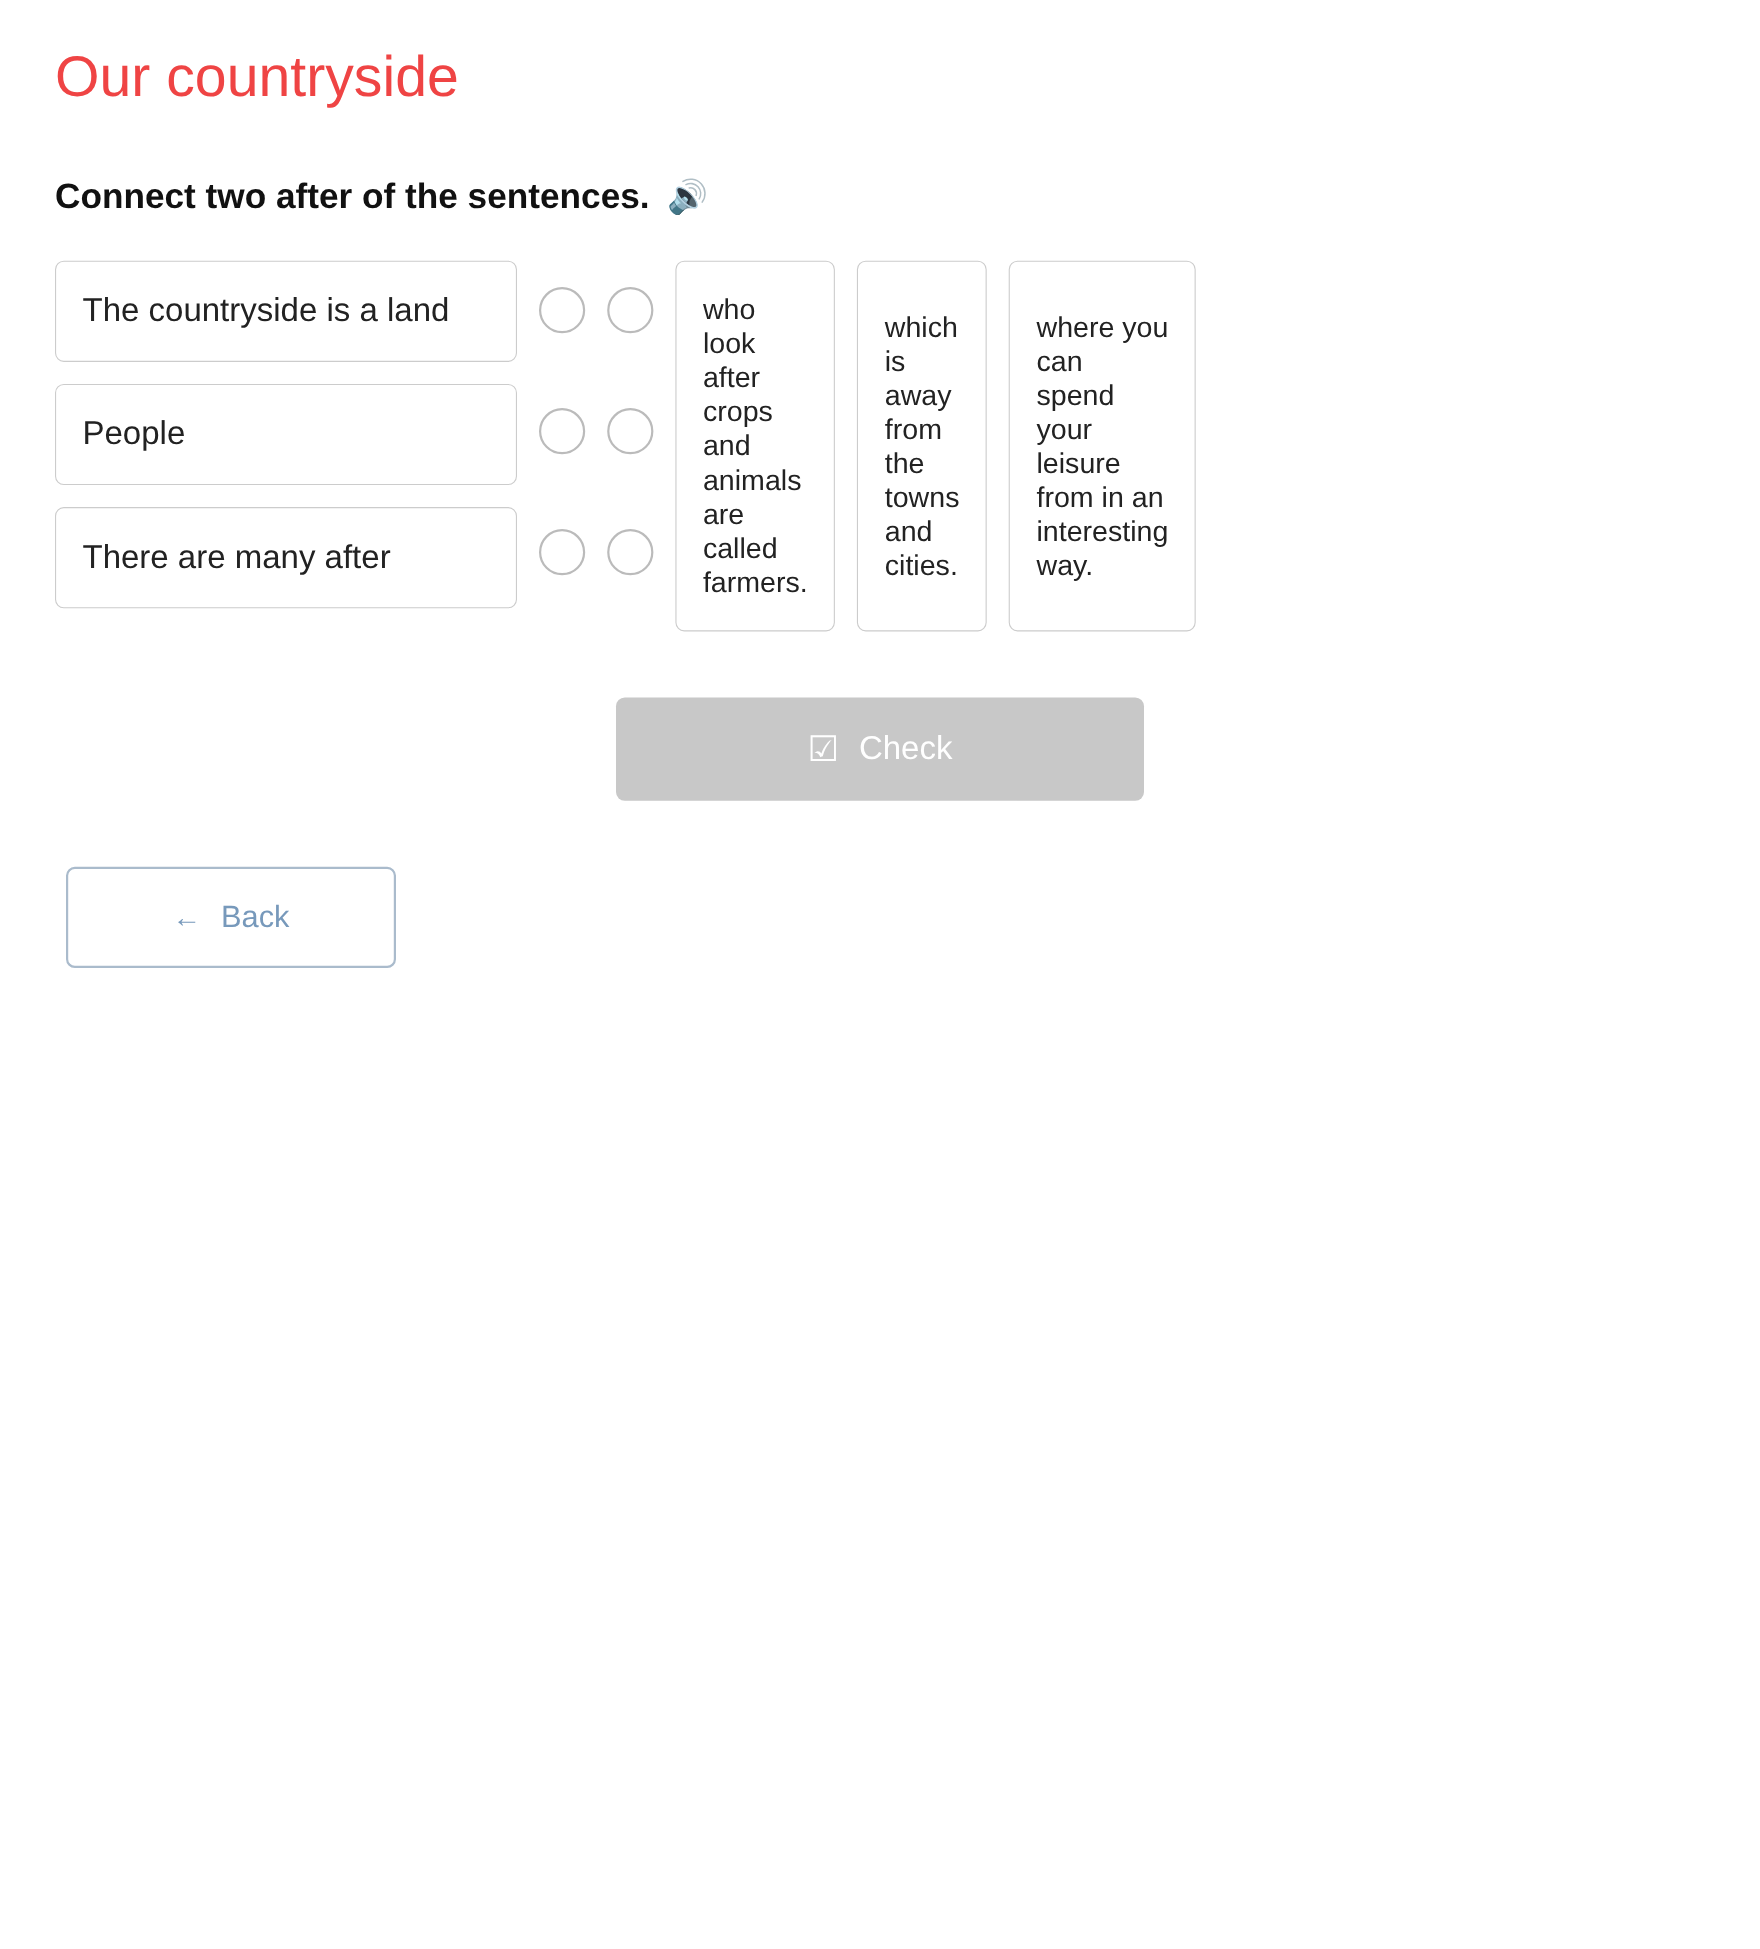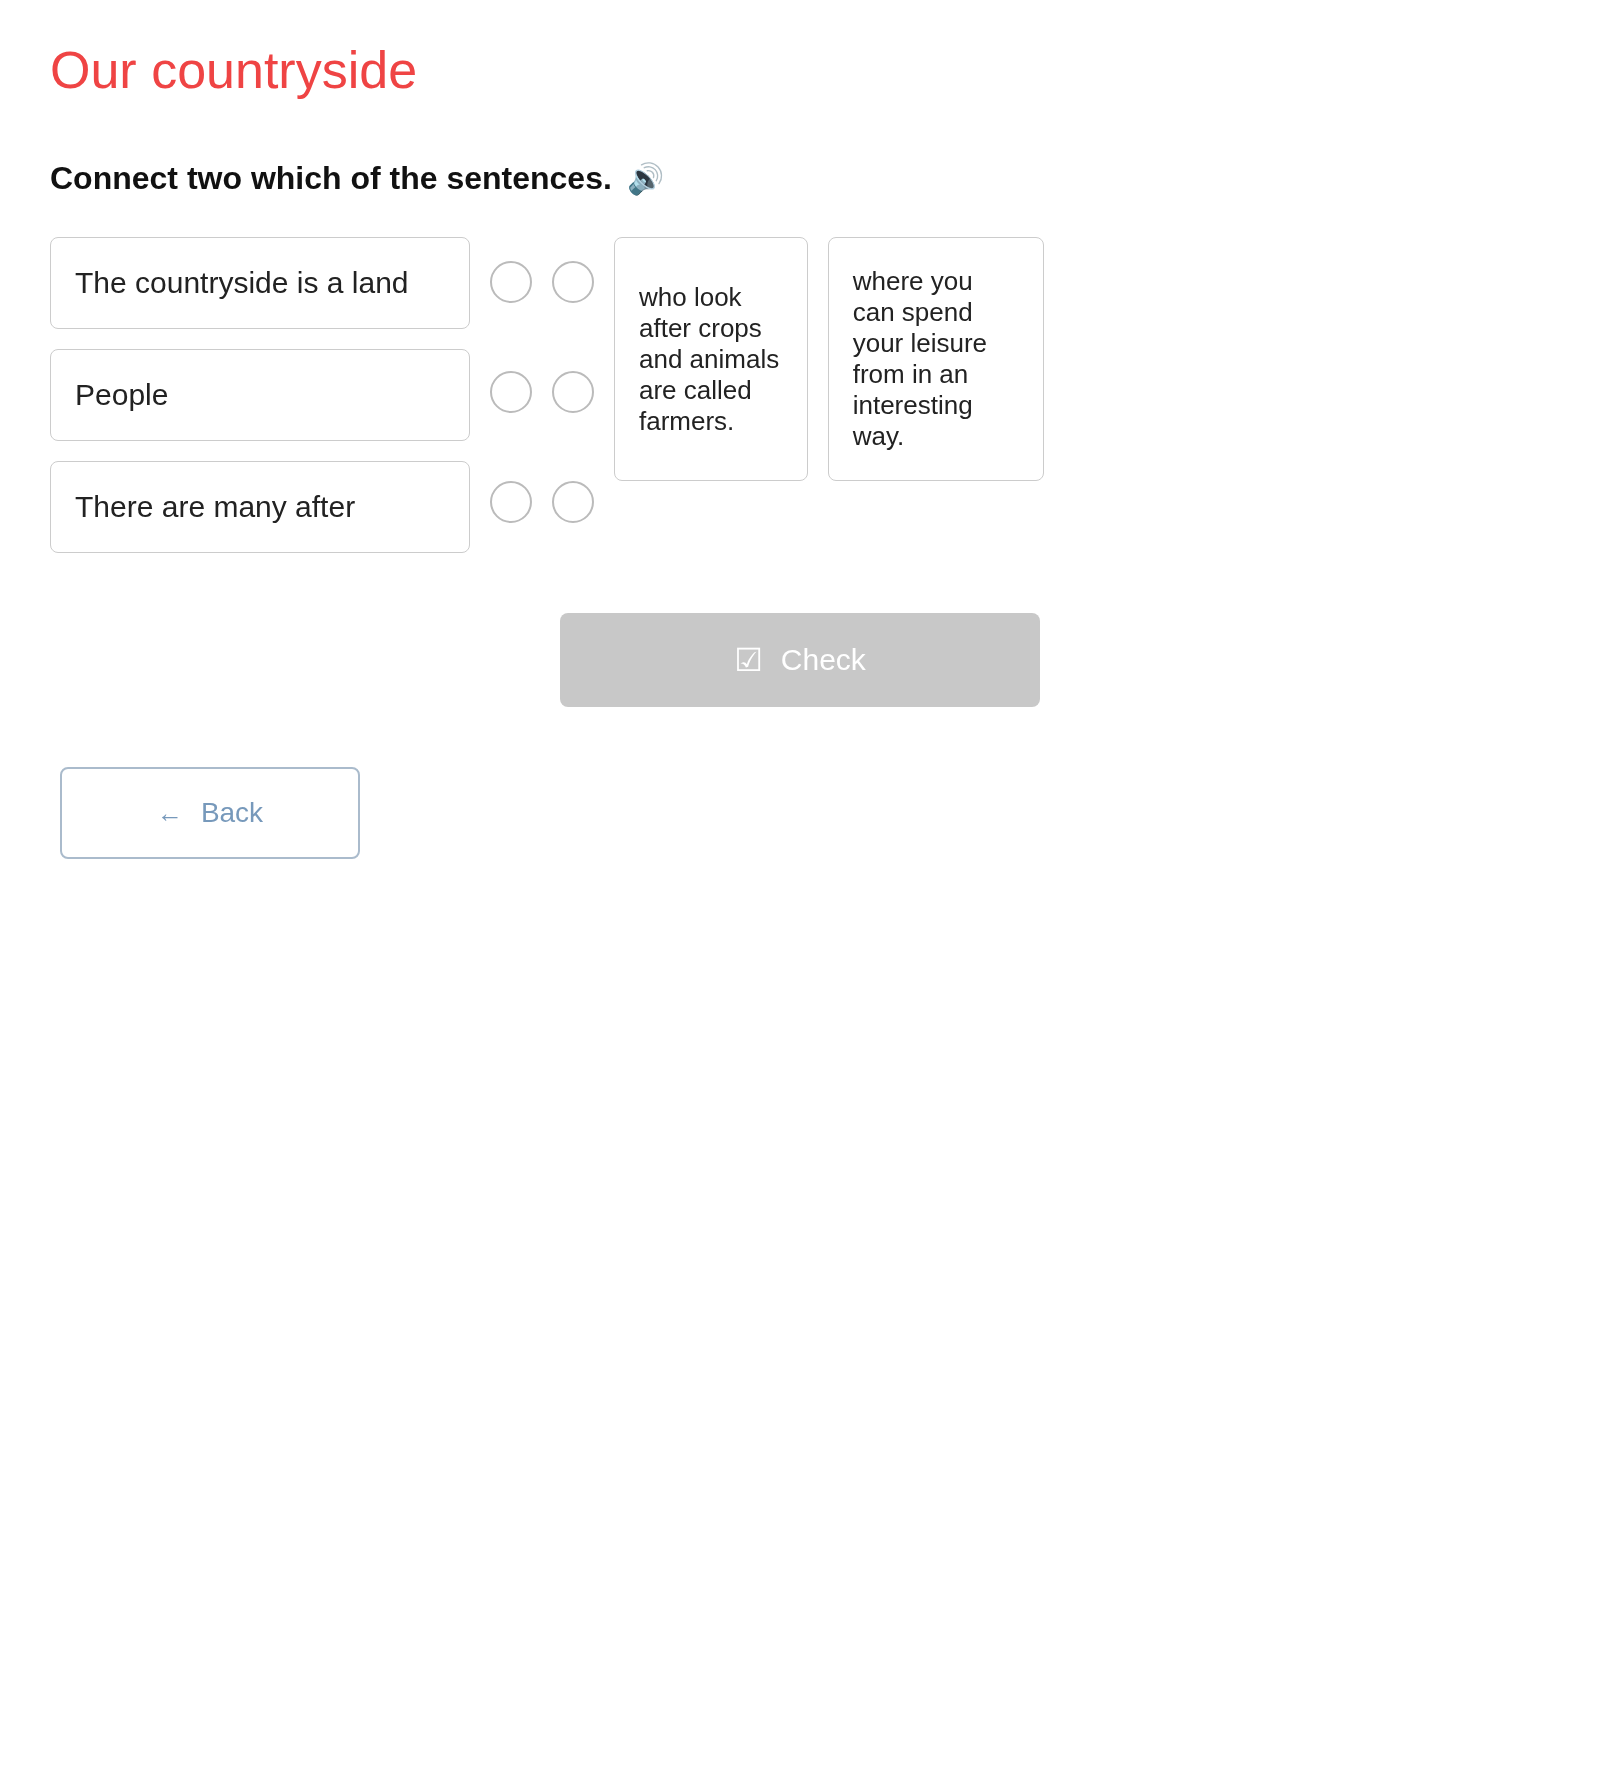--- a/index.html
+++ b/index.html
@@ -178,21 +178,21 @@
       justify-content: flex-start;
       padding-left: 10px;
     }
   </style>
 </head>
 <body>
 
 <h1 class="page-title">Our countryside</h1>
 
 <div class="instruction-row">
-  <span class="instruction-text">Connect two which of the sentences.</span>
+  <span class="instruction-text">Connect two after of the sentences.</span>
   <span class="audio-icon" title="Play audio">🔊</span>
 </div>
 
 <div class="exercise-area">
 
   <div class="left-column">
     <div class="sentence-box">
       <span>The countryside is a land</span>
     </div>
     <div class="sentence-box">
@@ -223,20 +223,23 @@
       <input type="radio" class="radio-btn" name="right-group-2" style="">
     </div>
     <div class="radio-spacer">
       <input type="radio" class="radio-btn" name="right-group-3" style="">
     </div>
   </div>
 
   <div class="right-column">
     <div class="answer-box">
       <span>who look after crops and animals are called farmers.</span>
+    </div>
+    <div class="answer-box">
+      <span>which is away from the towns and cities.</span>
     </div>
     <div class="answer-box">
       <span>where you can spend your leisure from in an interesting way.</span>
     </div>
   </div>
 
 </div>
 
 <div class="btn-row">
   <button class="check-btn">

